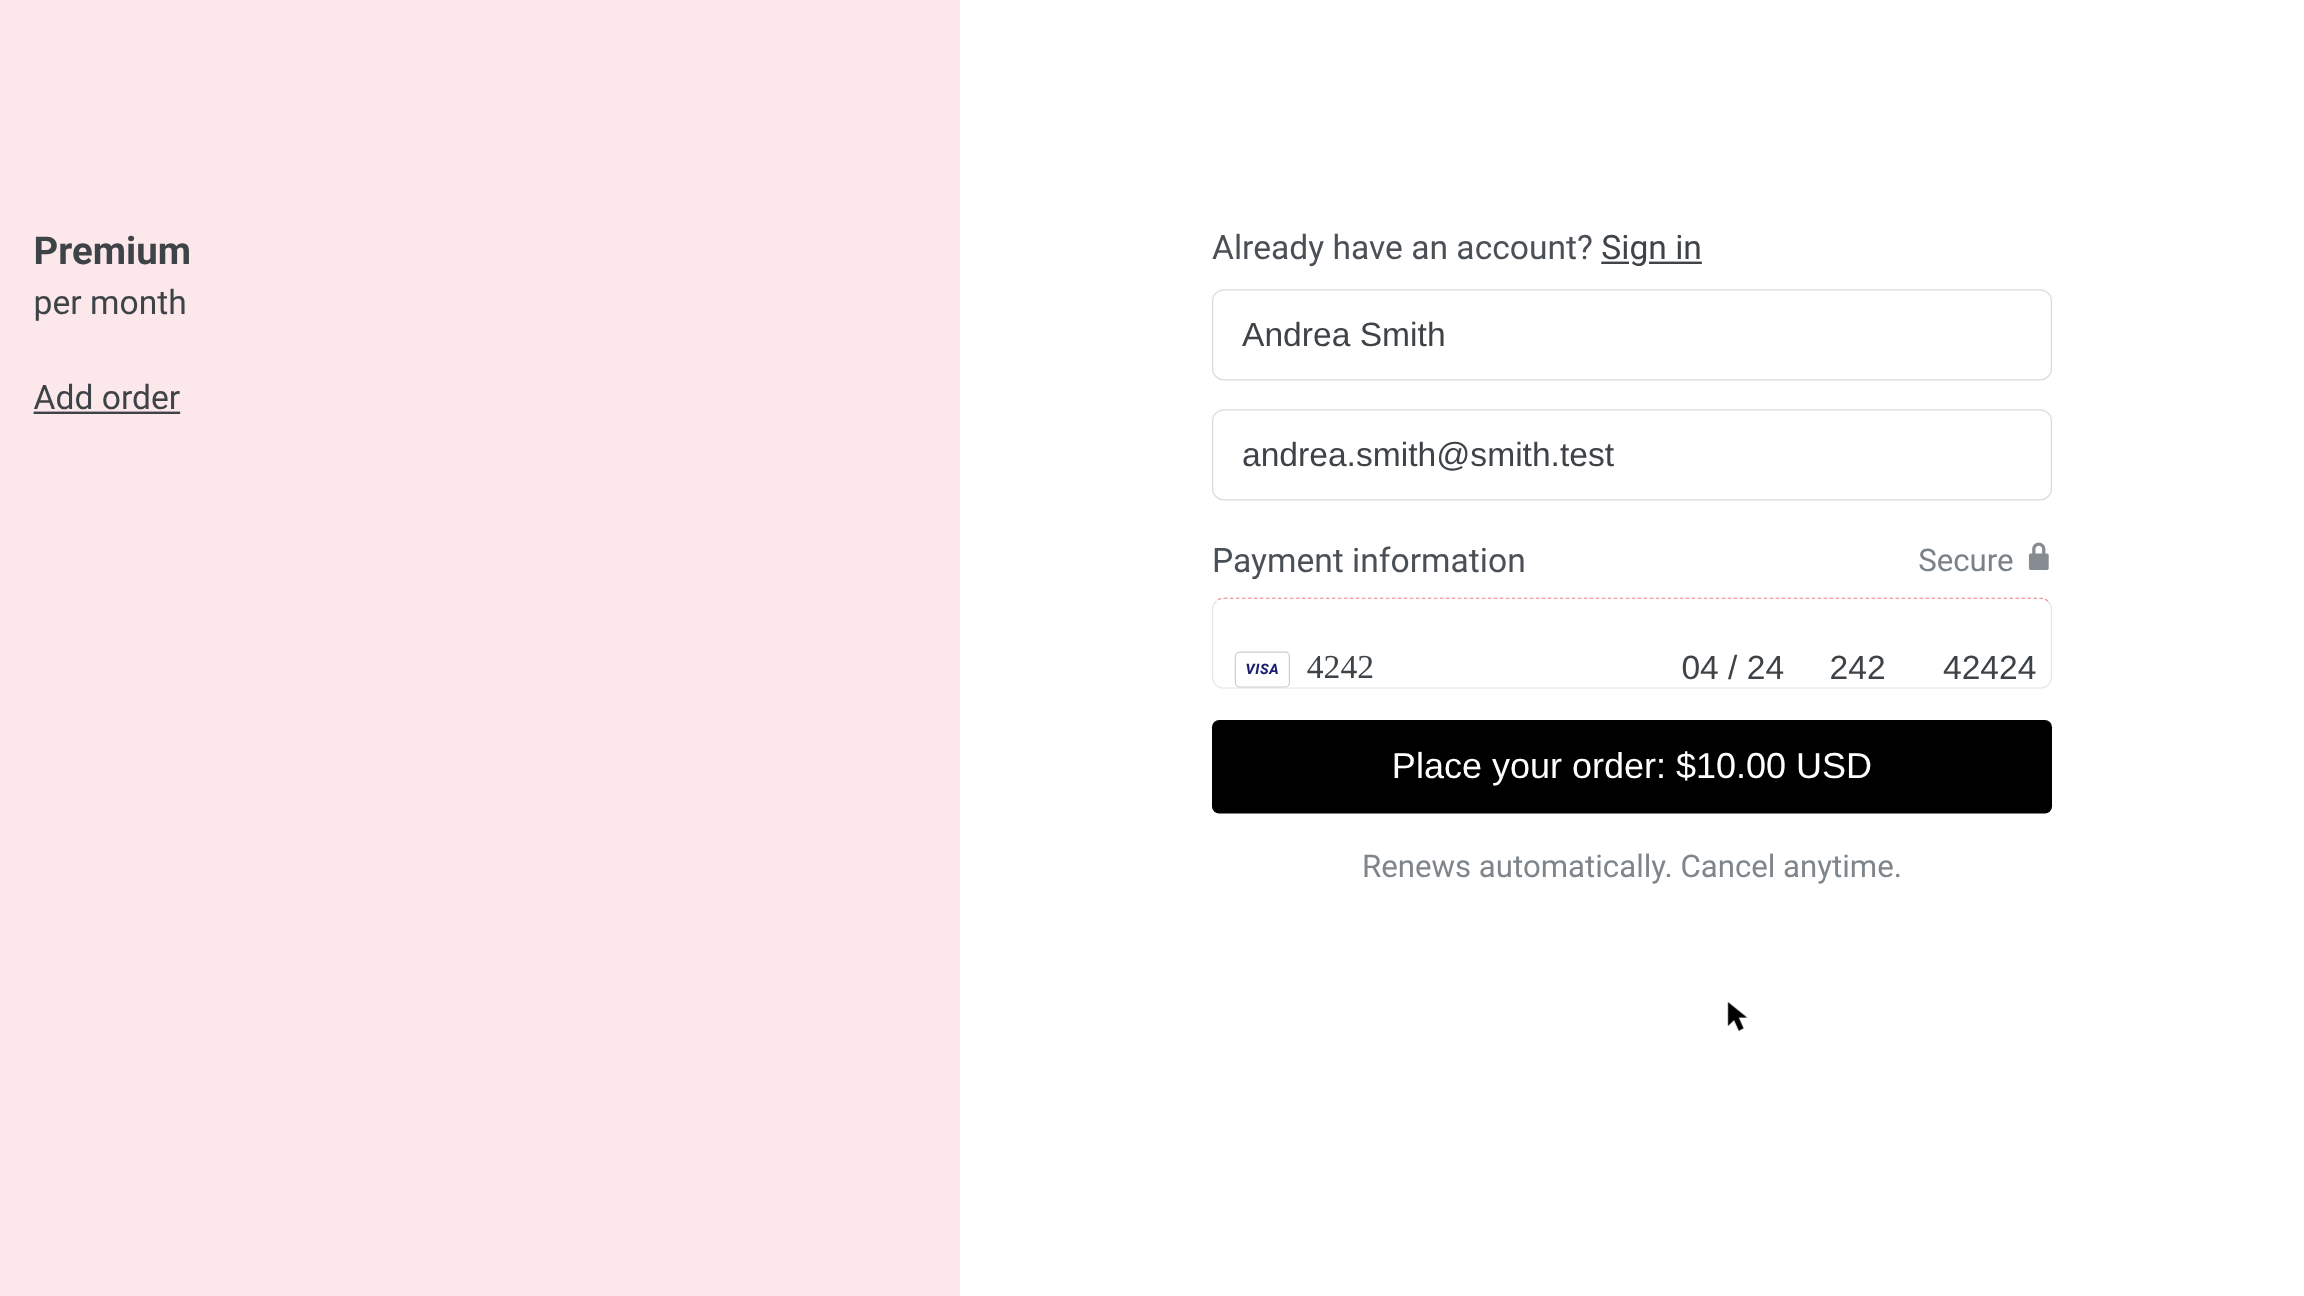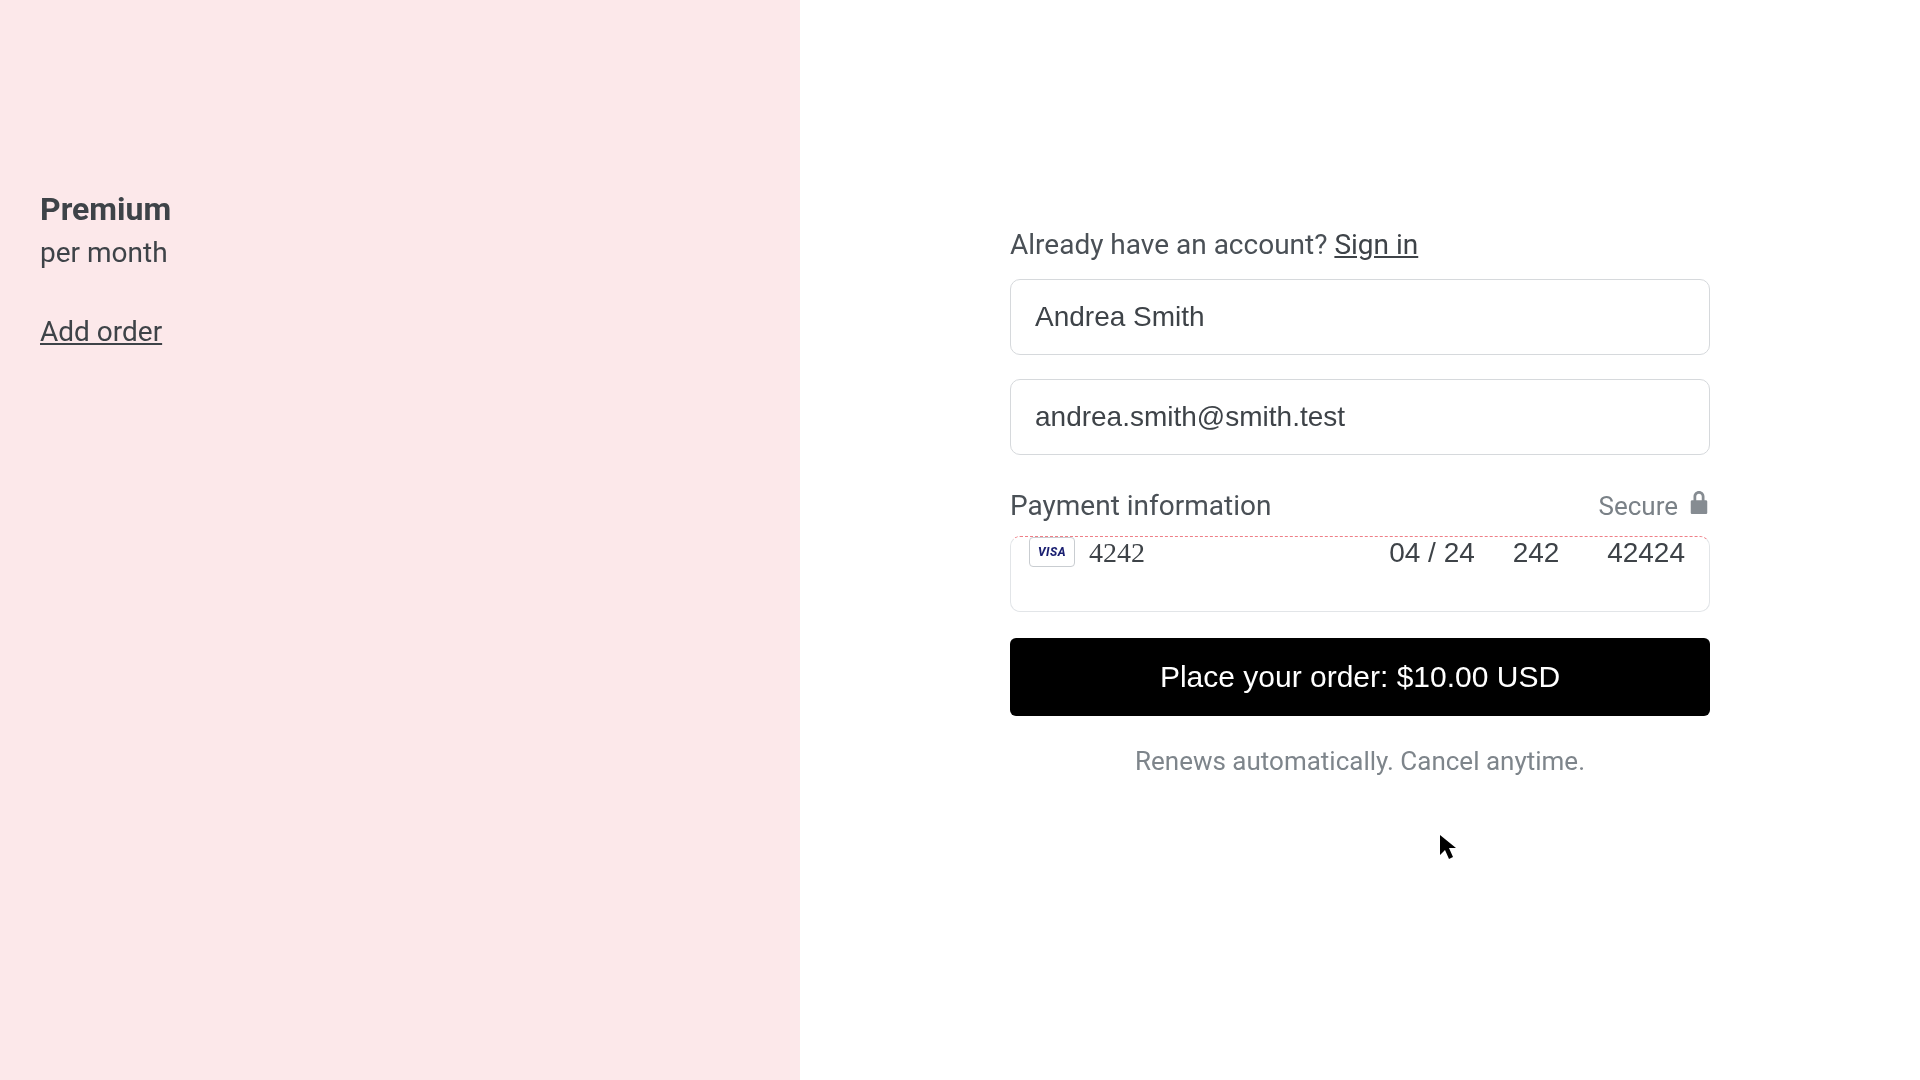--- a/index.html
+++ b/index.html
@@ -11,21 +11,21 @@
     display: flex;
     width: 1920px;
     height: 1080px;
     overflow: hidden;
   }
 
   .left-pane {
     width: 800px;
     height: 100%;
     background: #fce8ea;
-    padding: 190px 0 0 40px;
+    padding: 190px 0 0 28px;
   }
   .plan-name {
     font-size: 32px;
     font-weight: 700;
     color: #3e4348;
     margin-bottom: 8px;
   }
   .price-row {
     display: flex;
     align-items: baseline;
@@ -55,21 +55,20 @@
   .right-pane {
     flex: 1;
     height: 100%;
     background: #ffffff;
     display: flex;
     justify-content: center;
     padding-top: 190px;
   }
   .form-wrap {
     width: 700px;
-    margin-top: 38px;
   }
 
   .account-line {
     font-size: 28px;
     color: #4a5056;
     margin-bottom: 18px;
   }
   .signin-link {
     text-decoration: underline;
     cursor: pointer;
@@ -110,22 +109,22 @@
   .lock-icon svg { width: 22px; height: 26px; fill: #868c92; }
 
   .card-row {
     width: 100%;
     height: 76px;
     border: 1px solid #e2e5e8;
     border-top: 1px dashed #ef7f87;
     border-radius: 10px;
     background: #ffffff;
     display: flex;
-    align-items: flex-start;
-    padding: 0 24px 0 18px;
+    align-items: flex-end;
+    padding: 0 12px 0 18px;
     gap: 14px;
   }
   .visa-badge {
     width: 46px;
     height: 30px;
     border: 1px solid #c9cdd1;
     border-radius: 4px;
     display: flex;
     align-items: center;
     justify-content: center;

